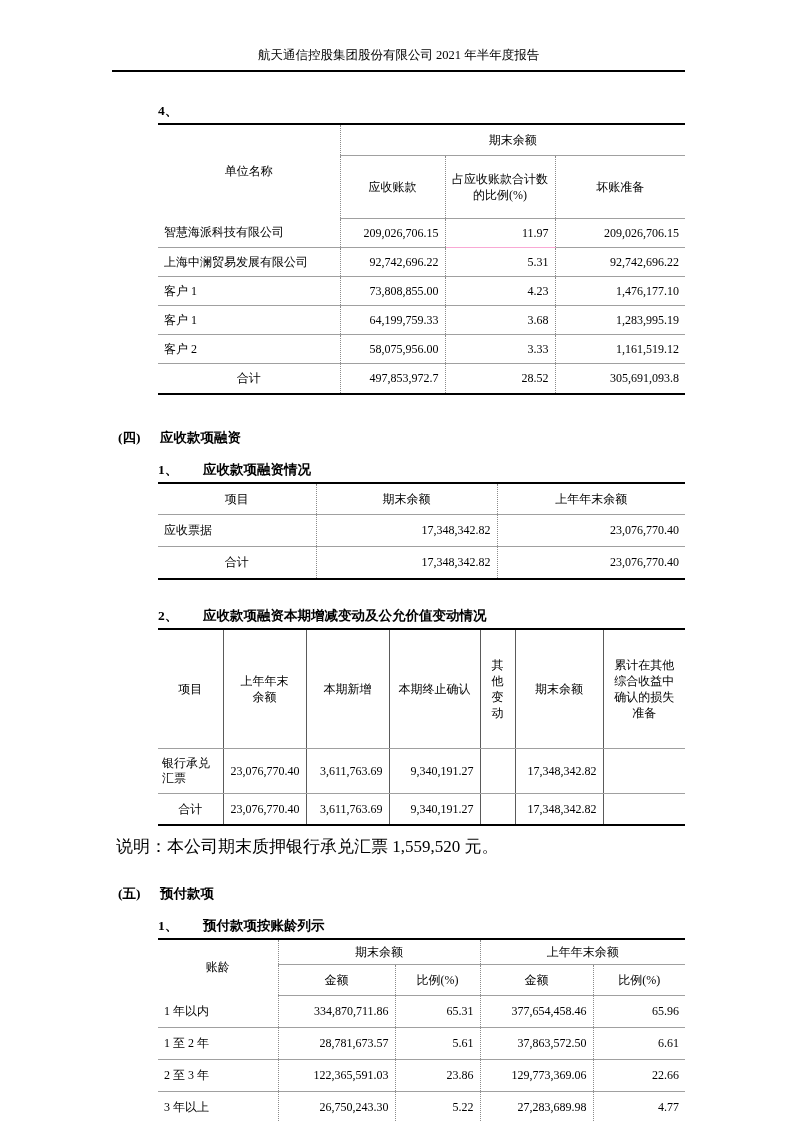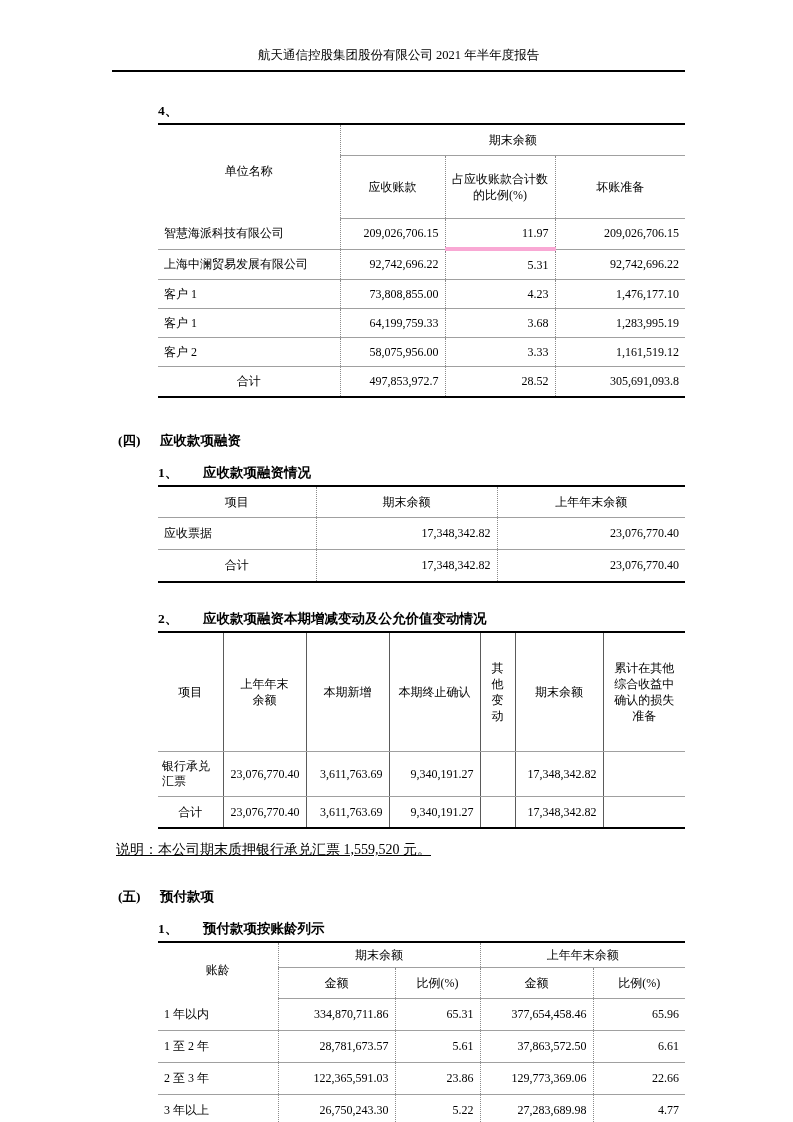--- a/index.html
+++ b/index.html
@@ -16,21 +16,21 @@
   }
 
   .sec-heading { display:flex; font-weight:bold; font-size:13.5px; line-height:18px; }
   .h-num { flex:0 0 45px; }
   .h-num-wide { flex:0 0 42px; }
 
   .hrow-4   { margin:30px 0 3px 46px; }
   .sec-si   { margin:34px 0 0 6px; }
   .hrow-si1 { margin:14px 0 3px 46px; }
   .hrow-si2 { margin:27px 0 3px 46px; }
-  .note-line{ margin:12px 0 0 4px; font-size:14px; line-height:17px;text-decoration:underline; }
+  .note-line{ margin:12px 0 0 4px; font-size:17px; line-height:17px; }
   .sec-wu   { margin:30px 0 0 6px; }
   .hrow-wu1 { margin:14px 0 3px 46px; }
 
   table.fin {
     border-collapse:collapse; table-layout:fixed; width:527px; margin-left:46px;
     font-size:12px; line-height:15px;
     border-top:2.5px solid #000; border-bottom:2.5px solid #000;
   }
   table.fin td { padding:1px 6px; vertical-align:middle; overflow:hidden; }
   .num { text-align:right; }
@@ -97,21 +97,21 @@
       </tr>
       <tr class="data">
         <td>智慧海派科技有限公司</td>
         <td class="num bl">209,026,706.15</td>
         <td class="num bl">11.97</td>
         <td class="num bl">209,026,706.15</td>
       </tr>
       <tr class="data">
         <td class="bb" style="border-top:1px solid #a0a0a0">上海中澜贸易发展有限公司</td>
         <td class="num bl bb" style="border-top:1px solid #a0a0a0">92,742,696.22</td>
-        <td class="num bl bb" style="border-top:4px solid #f9a8d4">5.31</td>
+        <td class="num bl bb" style="border-top:1px solid #f9a8d4">5.31</td>
         <td class="num bl bb" style="border-top:1px solid #a0a0a0">92,742,696.22</td>
       </tr>
       <tr class="data">
         <td class="bb">客户 1</td>
         <td class="num bl bb">73,808,855.00</td>
         <td class="num bl bb">4.23</td>
         <td class="num bl bb">1,476,177.10</td>
       </tr>
       <tr class="data">
         <td class="bb">客户 1</td>

